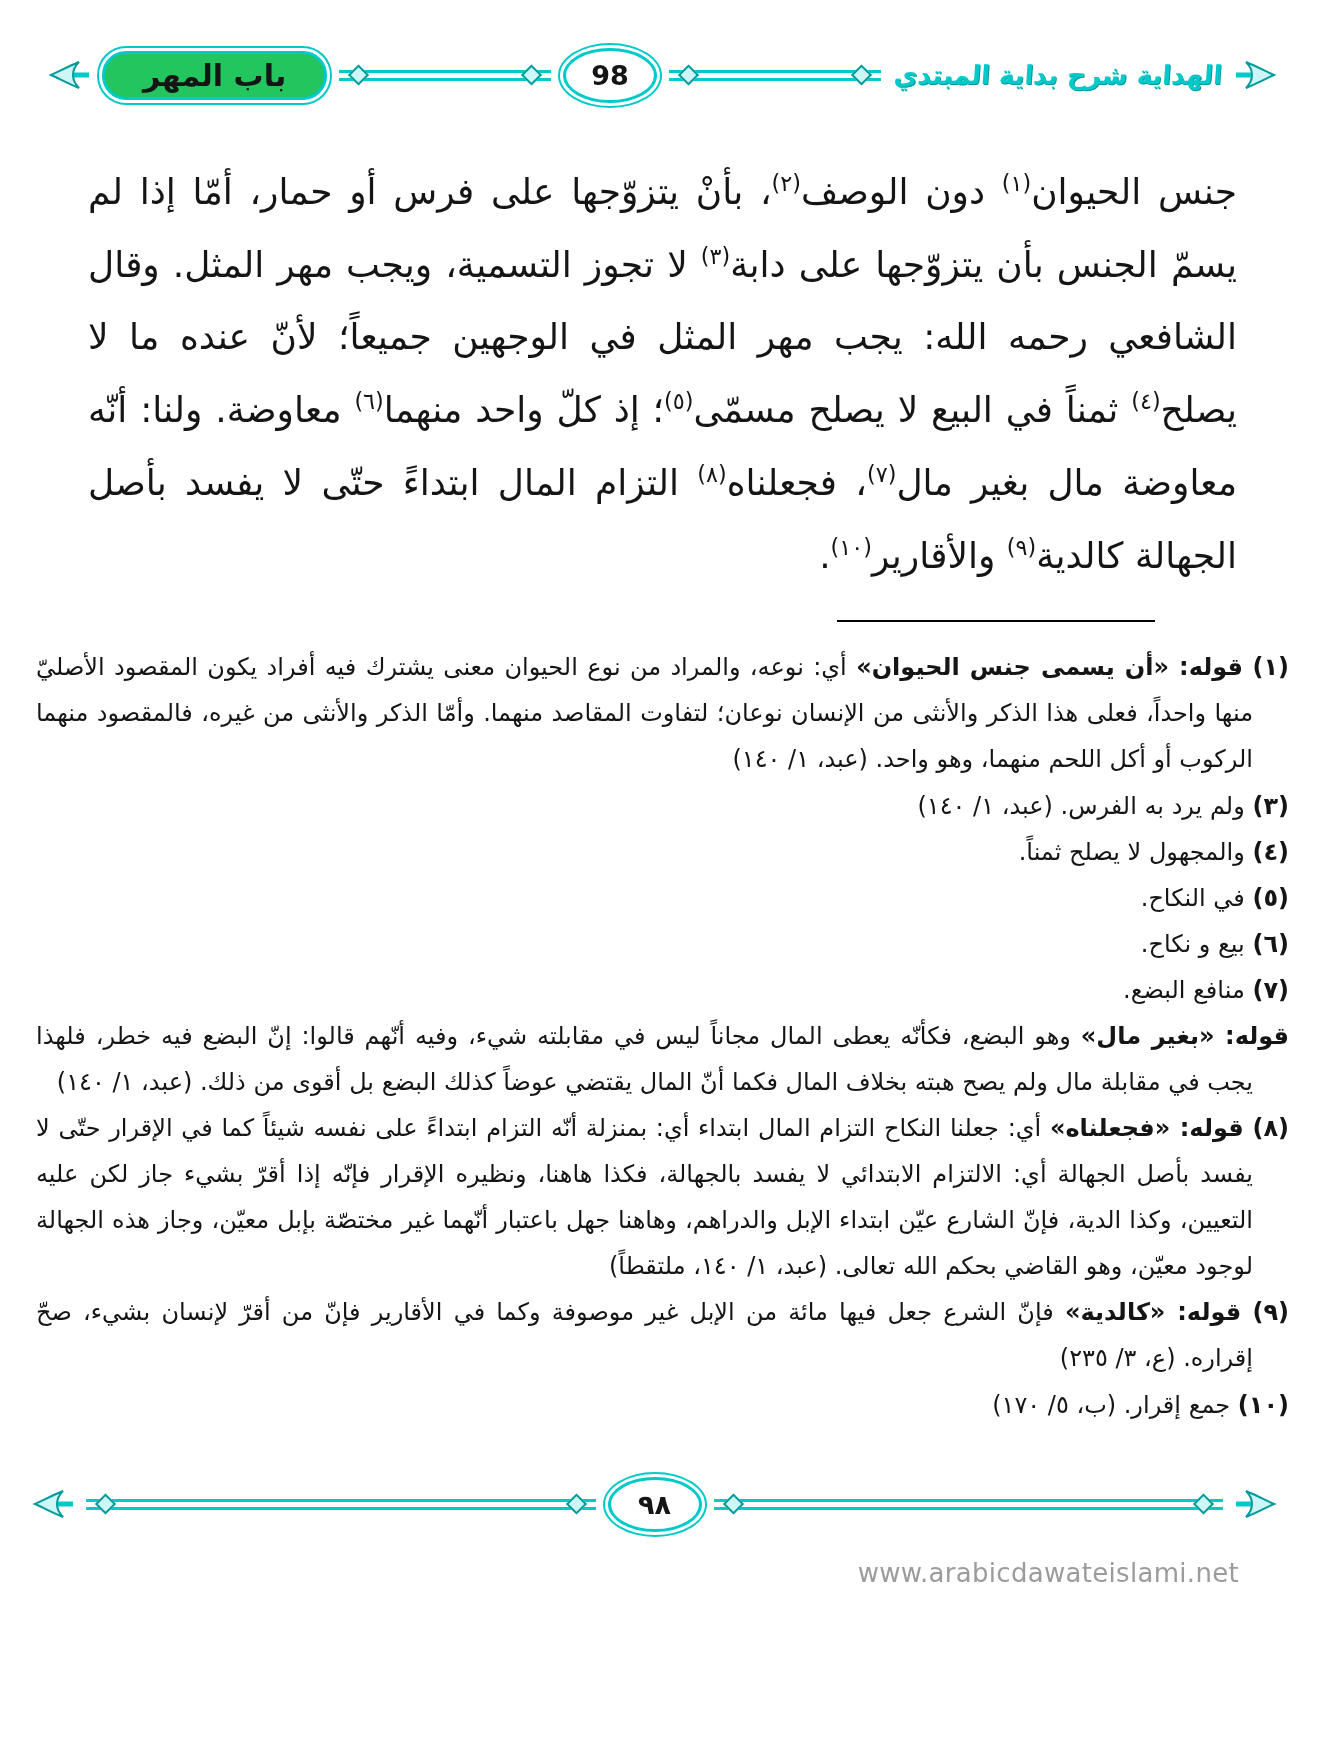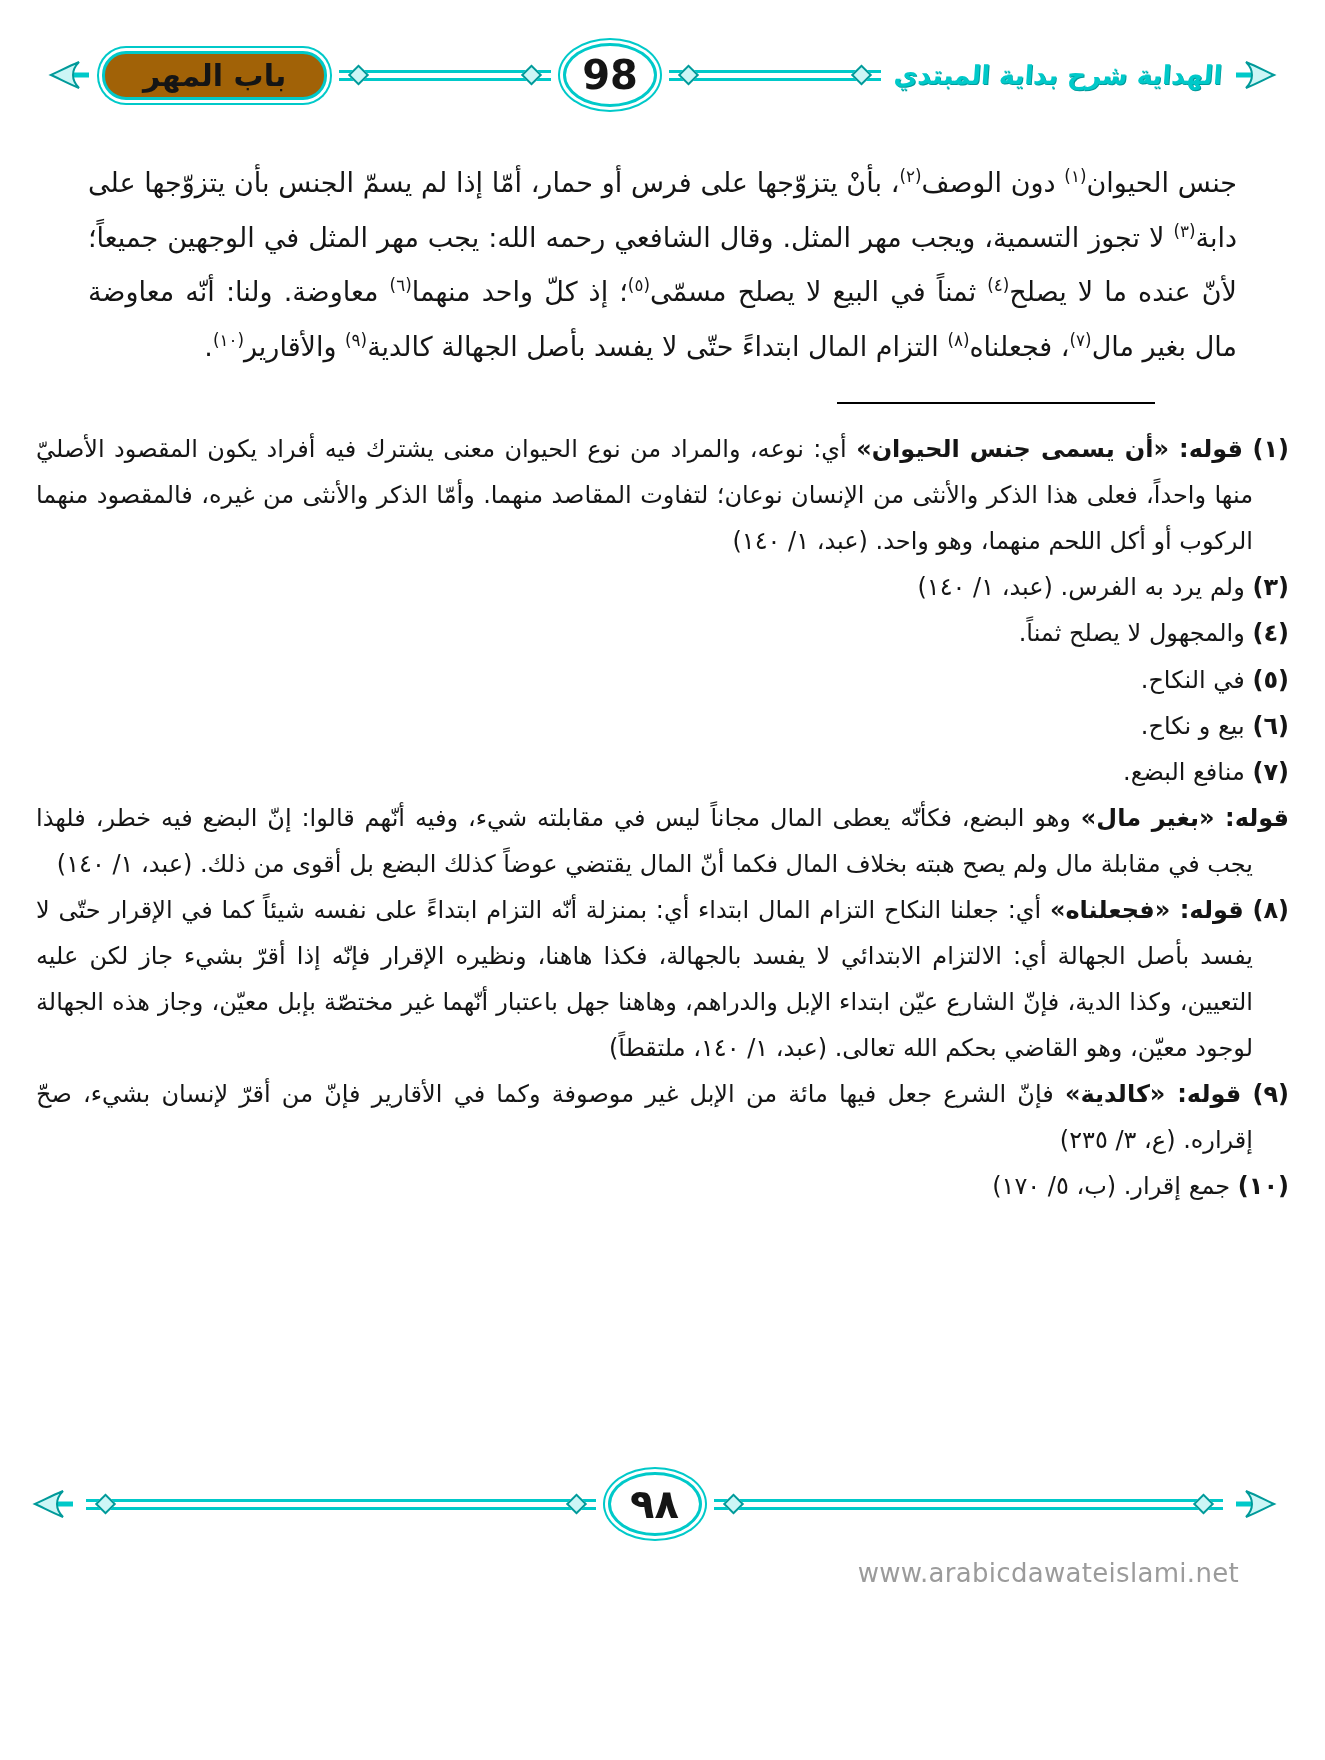--- a/index.html
+++ b/index.html
@@ -25,40 +25,40 @@
     border-top:3px solid var(--accent);border-bottom:3px solid var(--accent);
   }
   .hline::before,.hline::after{
     content:"";position:absolute;top:50%;width:11px;height:11px;
     background:var(--accent-light);border:2px solid var(--accent-dark);
     transform:translateY(-50%) rotate(45deg);
   }
   .hline::before{left:12px;}
   .hline::after{right:12px;}
   .cartouche{
-    border:3px solid var(--accent);border-radius:24px;background:#a16207;
+    border:3px solid var(--accent);border-radius:24px;background:#22c55e;
     padding:4px 38px;box-shadow:0 0 0 3px #fff,0 0 0 5px var(--accent);
     font-weight:bold;font-size:30px;direction:rtl;white-space:nowrap;
   }
   .oval{
     border:3px solid var(--accent);border-radius:50%;background:#fff;
-    min-width:94px;height:64px;display:flex;align-items:center;justify-content:center;
+    min-width:94px;height:55px;display:flex;align-items:center;justify-content:center;
     box-shadow:0 0 0 3px #fff,0 0 0 5px var(--accent);
-    font-weight:bold;font-size:40px;padding:0 14px;text-align:right;
+    font-weight:bold;font-size:27px;padding:0 14px;text-align:right;
   }
   .calligraphy{
     width:330px;flex:0 0 auto;text-align:center;direction:rtl;white-space:nowrap;
     color:var(--accent);font-weight:bold;font-size:26px;
     text-shadow:1px 1px 0 var(--accent-dark);transform:skewX(-4deg);
   }
   .finial{flex:0 0 auto;}
 
   
   .main-text{
-    margin:50px 88px 0;font-size:27px;line-height:2.02;
+    margin:50px 88px 0;font-size:36px;line-height:2.02;
     text-align:justify;text-justify:inter-word;
   }
   .main-text sup{font-size:0.62em;vertical-align:super;line-height:0;}
 
   .fn-separator{
     width:318px;height:2px;background:#000;
     margin:28px 170px 22px auto;
   }
 
   

